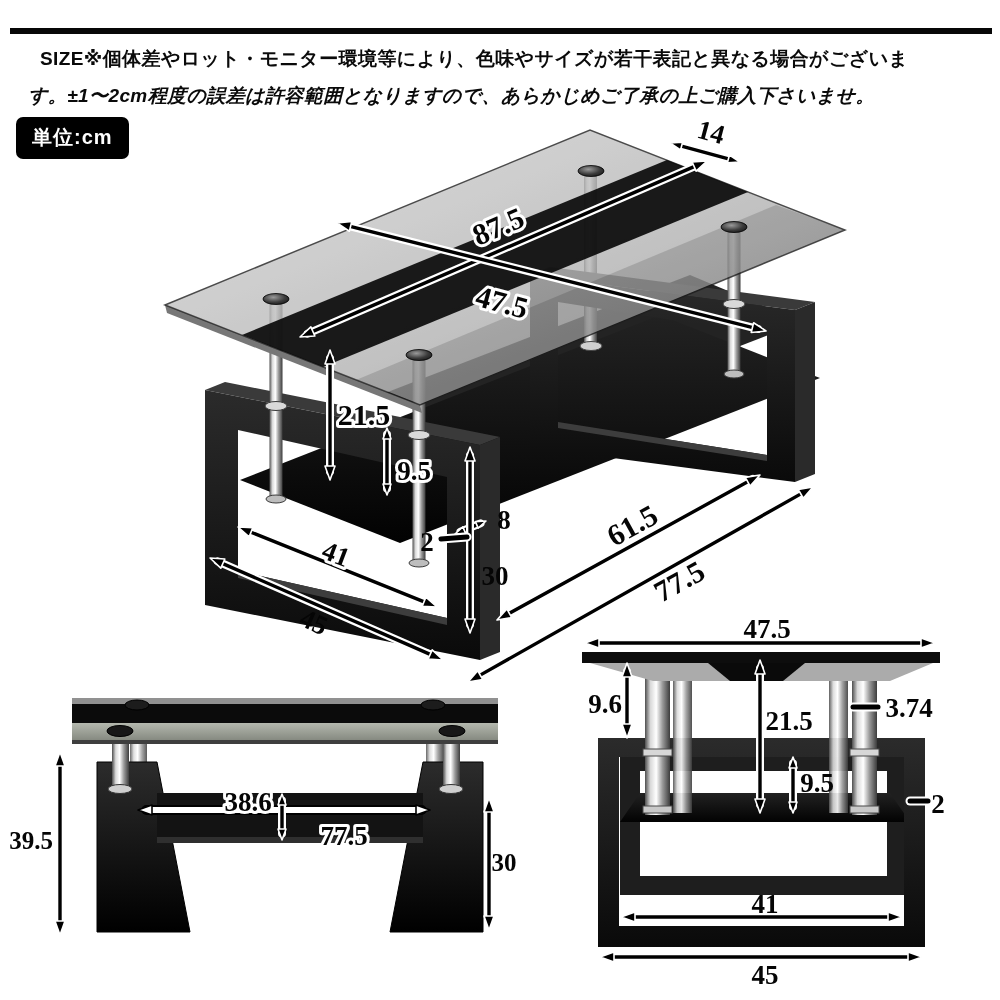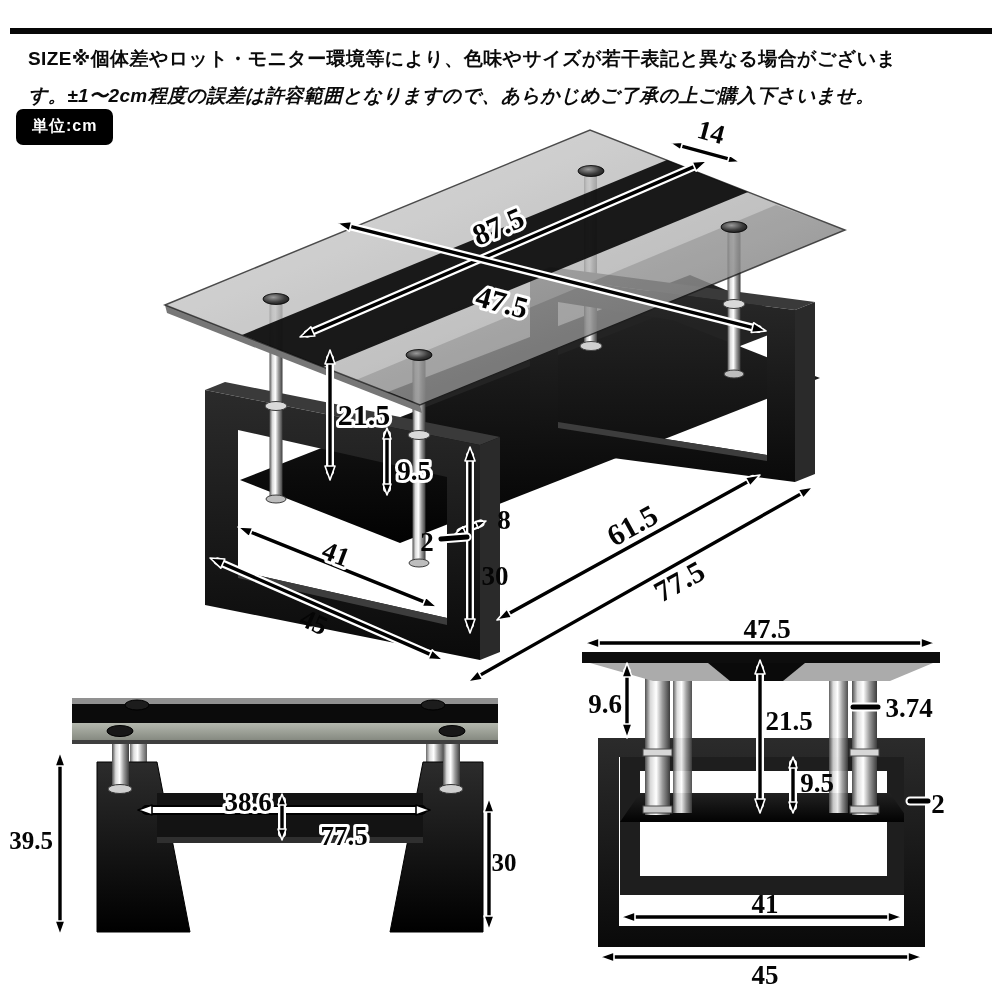--- a/index.html
+++ b/index.html
@@ -1,24 +1,24 @@
 <!DOCTYPE html>
 <html><head>
 <meta charset="utf-8">
 <style>
   html,body{margin:0;padding:0;background:#fff;}
   .page{position:relative;width:1000px;height:1000px;background:#fff;overflow:hidden;
         font-family:"Liberation Sans","DejaVu Sans",sans-serif;}
   .top-bar{position:absolute;left:10px;top:28px;width:982px;height:6px;background:#070707;}
   .disc{position:absolute;left:28px;margin:0;color:#0a0a0a;font-weight:bold;font-size:19px;
         letter-spacing:.4px;white-space:nowrap;}
-  .disc.l1{top:46px;}
+  .disc.l1{top:46px;margin-left:12px;}
   .disc.l2{top:83px;font-style:italic;}
-  .unit-badge{position:absolute;left:16px;top:109px;background:#000;color:#fff;
-        font-size:16px;font-weight:bold;padding:7px 16px 8px 16px;border-radius:7px;letter-spacing:1px;}
+  .unit-badge{position:absolute;left:16px;top:117px;background:#000;color:#fff;
+        font-size:20px;font-weight:bold;padding:7px 16px 8px 16px;border-radius:7px;letter-spacing:1px;}
   svg{position:absolute;overflow:visible;}
   #v1{left:130px;top:110px;}
   #v2{left:0px;top:690px;}
   #v3{left:565px;top:605px;}
   .lbl{font-family:"Liberation Serif","DejaVu Serif",serif;font-weight:bold;font-size:27px;
        fill:#050505;text-anchor:middle;dominant-baseline:central;}
   .lbl.big{font-size:30px;}
   .lbl.sm{font-size:25px;}
   .outl{stroke:#fff;stroke-width:6px;paint-order:stroke;stroke-linejoin:round;}
 </style>

